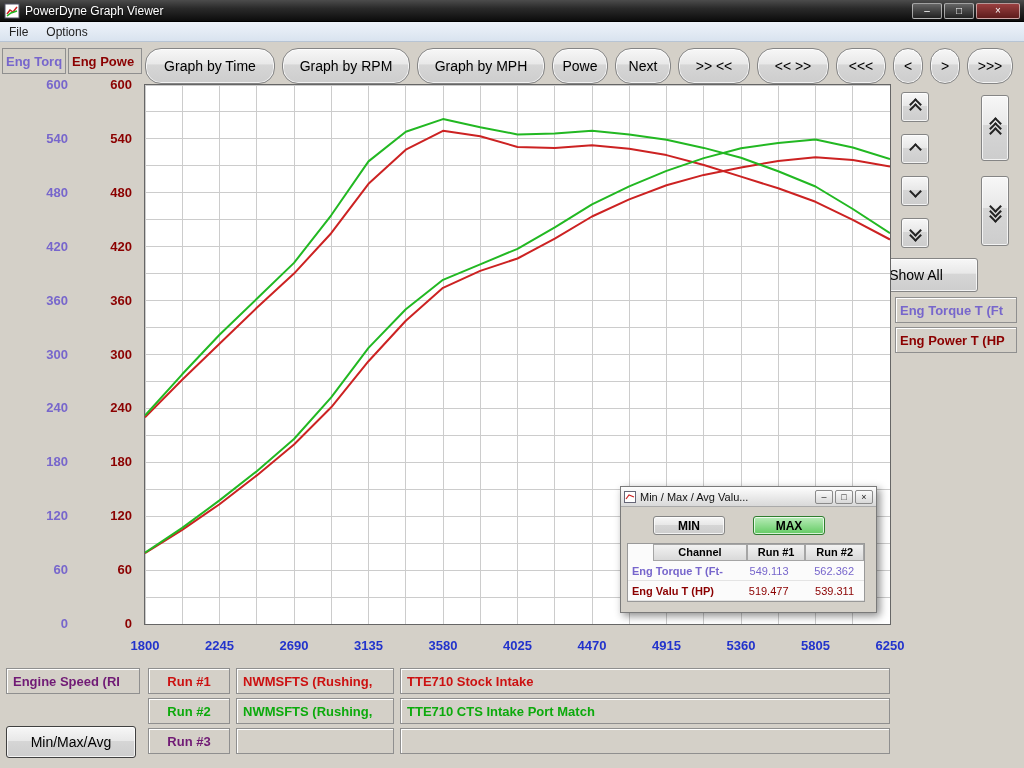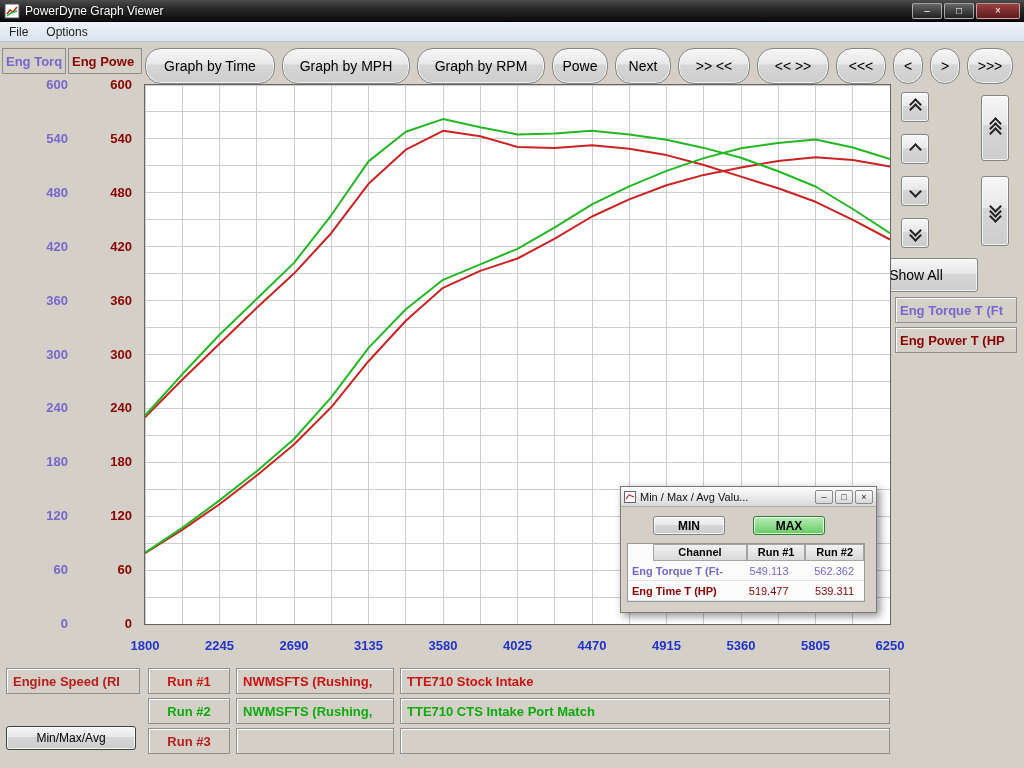--- a/index.html
+++ b/index.html
@@ -80,29 +80,29 @@
   .mmx-table{position:absolute;left:6px;top:36px;width:238px;background:#fbfbfb;
     border:1px solid #999;}
   .mmx-hrow{display:flex;padding-left:25px;}
   .mmx-hcell{background:linear-gradient(#f2f2f2,#d9d9d9);border:1px solid #a5a5a5;
     font-size:11px;font-weight:bold;text-align:center;height:17px;line-height:15px;}
   .c1{width:106px}.c2{width:66px}.c3{width:66px}
   .mmx-row{display:flex;height:20px;align-items:center;border-bottom:1px solid #e4e4e4;}
   .mmx-row .c1{padding-left:4px;font-size:11px;font-weight:bold;white-space:nowrap;overflow:hidden;}
   .mmx-row .c2,.mmx-row .c3{font-size:11px;text-align:right;padding-right:10px;}
   .t-purple{color:#7766cc}.t-maroon{color:#8b0000}
-  .t-red{color:#cc1111}.t-green{color:#0caa0c}.t-blue{color:#b91c1c}
+  .t-red{color:#cc1111}.t-green{color:#0caa0c}.t-blue{color:#701a75}
 
   
   .field{position:absolute;height:26px;border:1px solid #8f8f8f;box-shadow:inset 1px 1px 0 #fff;
     display:flex;align-items:center;padding:0 6px;font-weight:bold;font-size:13px;
     white-space:nowrap;overflow:hidden;}
   .field.center{justify-content:center;}
-  #minmax-btn{position:absolute;left:6px;top:726px;width:130px;height:24px;
-    font-size:12px;border:1px solid #404040;}
+  #minmax-btn{position:absolute;left:6px;top:726px;width:130px;height:32px;
+    font-size:14px;border:1px solid #404040;}
 </style>
 </head>
 <body>
 
 <div class="titlebar">
   <svg width="16" height="16" viewBox="0 0 16 16">
     <rect x="1" y="1" width="14" height="14" fill="#fff" stroke="#556" stroke-width="1"></rect>
     <polyline points="3,11 6,7 9,9 13,4" fill="none" stroke="#cc2222" stroke-width="1.5"></polyline>
     <polyline points="3,13 7,10 13,8" fill="none" stroke="#22b822" stroke-width="1.5"></polyline>
   </svg>
@@ -115,22 +115,22 @@
 <div class="menubar">
   <div class="menu-item">File</div>
   <div class="menu-item">Options</div>
 </div>
 
 <div class="axis-tab" id="tab-torque">Eng Torq</div>
 <div class="axis-tab" id="tab-power">Eng Powe</div>
 
 <div class="toolbar">
   <button class="btn w130">Graph by Time</button>
+  <button class="btn w128">Graph by RPM</button>
   <button class="btn w128">Graph by MPH</button>
-  <button class="btn w128">Graph by RPM</button>
   <button class="btn w56">Powe</button>
   <button class="btn w56">Next</button>
   <button class="btn w72">&gt;&gt; &lt;&lt;</button>
   <button class="btn w72">&lt;&lt; &gt;&gt;</button>
   <button class="btn w50">&lt;&lt;&lt;</button>
   <button class="btn w30">&lt;</button>
   <button class="btn w30">&gt;</button>
   <button class="btn w46">&gt;&gt;&gt;</button>
 </div>
 
@@ -274,21 +274,21 @@
         <div class="mmx-hcell c1">Channel</div>
         <div class="mmx-hcell c2">Run #1</div>
         <div class="mmx-hcell c3">Run #2</div>
       </div>
       <div class="mmx-row">
         <div class="c1 t-purple">Eng Torque T (Ft-</div>
         <div class="c2 t-purple">549.113</div>
         <div class="c3 t-purple">562.362</div>
       </div>
       <div class="mmx-row">
-        <div class="c1 t-maroon">Eng Time T (HP)</div>
+        <div class="c1 t-maroon">Eng Valu T (HP)</div>
         <div class="c2 t-maroon">519.477</div>
         <div class="c3 t-maroon">539.311</div>
       </div>
     </div>
   </div>
 </div>
 
 <div class="field t-blue" style="left:6px;top:668px;width:134px;">Engine Speed (RI</div>
 
 <div class="field center t-red" style="left:148px;top:668px;width:82px;">Run #1</div>

